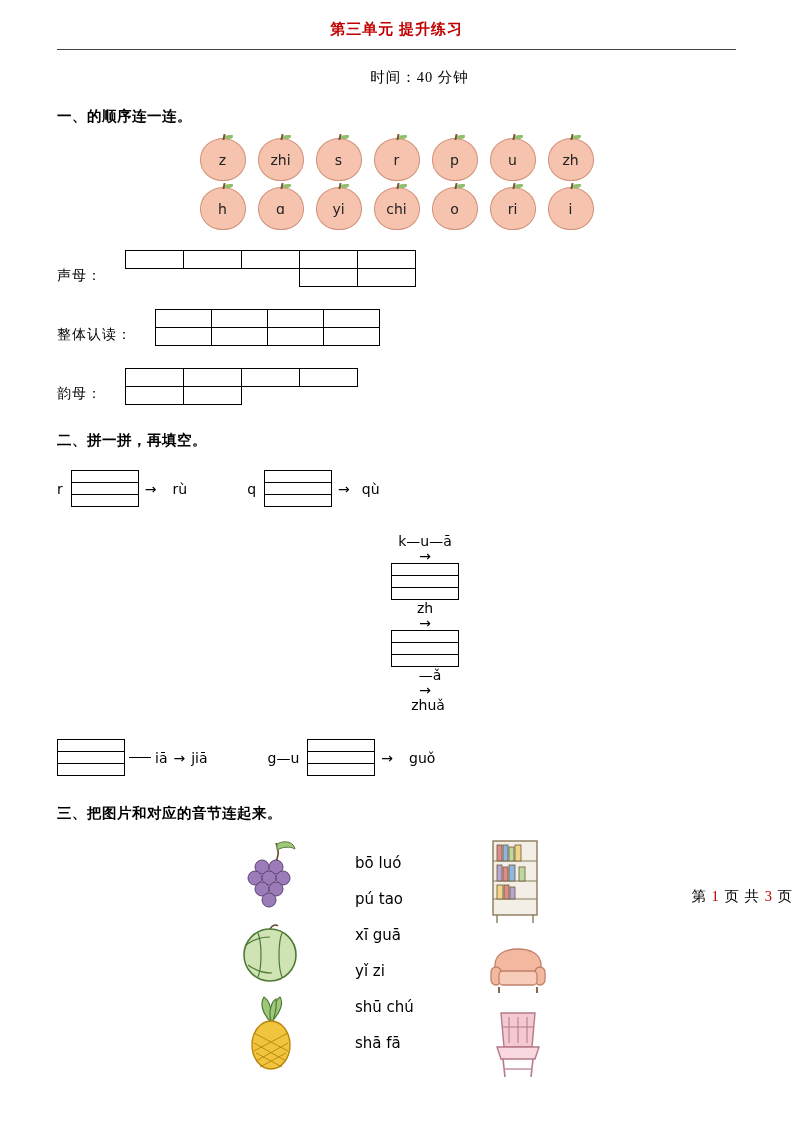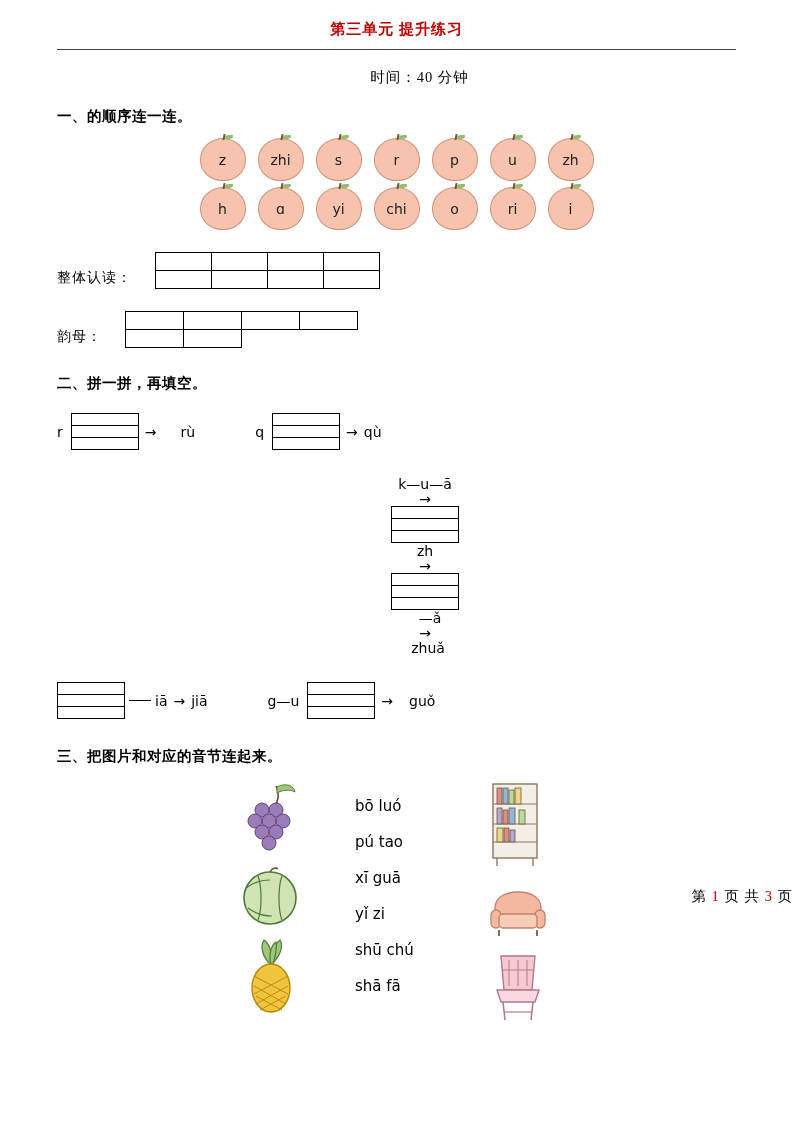--- a/index.html
+++ b/index.html
@@ -219,20 +219,41 @@
       <div class="apple">h</div>
       <div class="apple">ɑ</div>
       <div class="apple">yi</div>
       <div class="apple">chi</div>
       <div class="apple">o</div>
       <div class="apple">ri</div>
       <div class="apple">i</div>
     </div>
   </div>
 
+  <div class="label-table-row" style="margin-top:20px;">
+    <div class="row-label">声母：</div>
+    <table class="grid">
+      <tbody>
+          <tr>
+        <td class="w57"></td>
+        <td class="w57"></td>
+        <td class="w57"></td>
+        <td class="w57"></td>
+        <td class="w57"></td>
+      </tr>
+      <tr>
+        <td class="w57" style="border-left:none;border-bottom:none;border-top:none;border-right:none;"></td>
+        <td class="w57" style="border:none;"></td>
+        <td class="w57" style="border:none;"></td>
+        <td class="w57"></td>
+        <td class="w57"></td>
+      </tr>
+    </tbody>
+      </table>
+  </div>
 
   <div class="label-table-row" style="margin-top:22px;">
     <div class="row-label" style="width:98px;">整体认读：</div>
     <table class="grid">
       <tbody>
           <tr>
         <td class="w55"></td>
         <td class="w55"></td>
         <td class="w55"></td>
         <td class="w55"></td>
@@ -278,38 +299,38 @@
           </tr>
       <tr>
             <td></td>
           </tr>
       <tr>
             <td></td>
           </tr>
     </tbody>
       </table>
     <span class="arrow">→</span>
-    <span class="mono" style="margin-left:18px;">rù</span>
+    <span class="mono" style="margin-left:10px;">rù</span>
     <span class="gap-lg"></span>
     <span class="mono">q</span>
     <table class="box3" style="margin-left:8px;">
       <tbody>
           <tr>
             <td></td>
           </tr>
       <tr>
             <td></td>
           </tr>
       <tr>
             <td></td>
           </tr>
     </tbody>
       </table>
     <span class="arrow">→</span>
-    <span class="mono" style="">qù</span>
+    <span class="mono" style="margin-left:6px;">qù</span>
   </div>
 
   <div class="puzzle-row" style="margin-top:26px;flex-direction:column;">
     <span class="mono">k—u—ā</span>
     <span class="arrow">→</span>
     <table class="box3">
       <tbody>
           <tr>
             <td></td>
           </tr>

